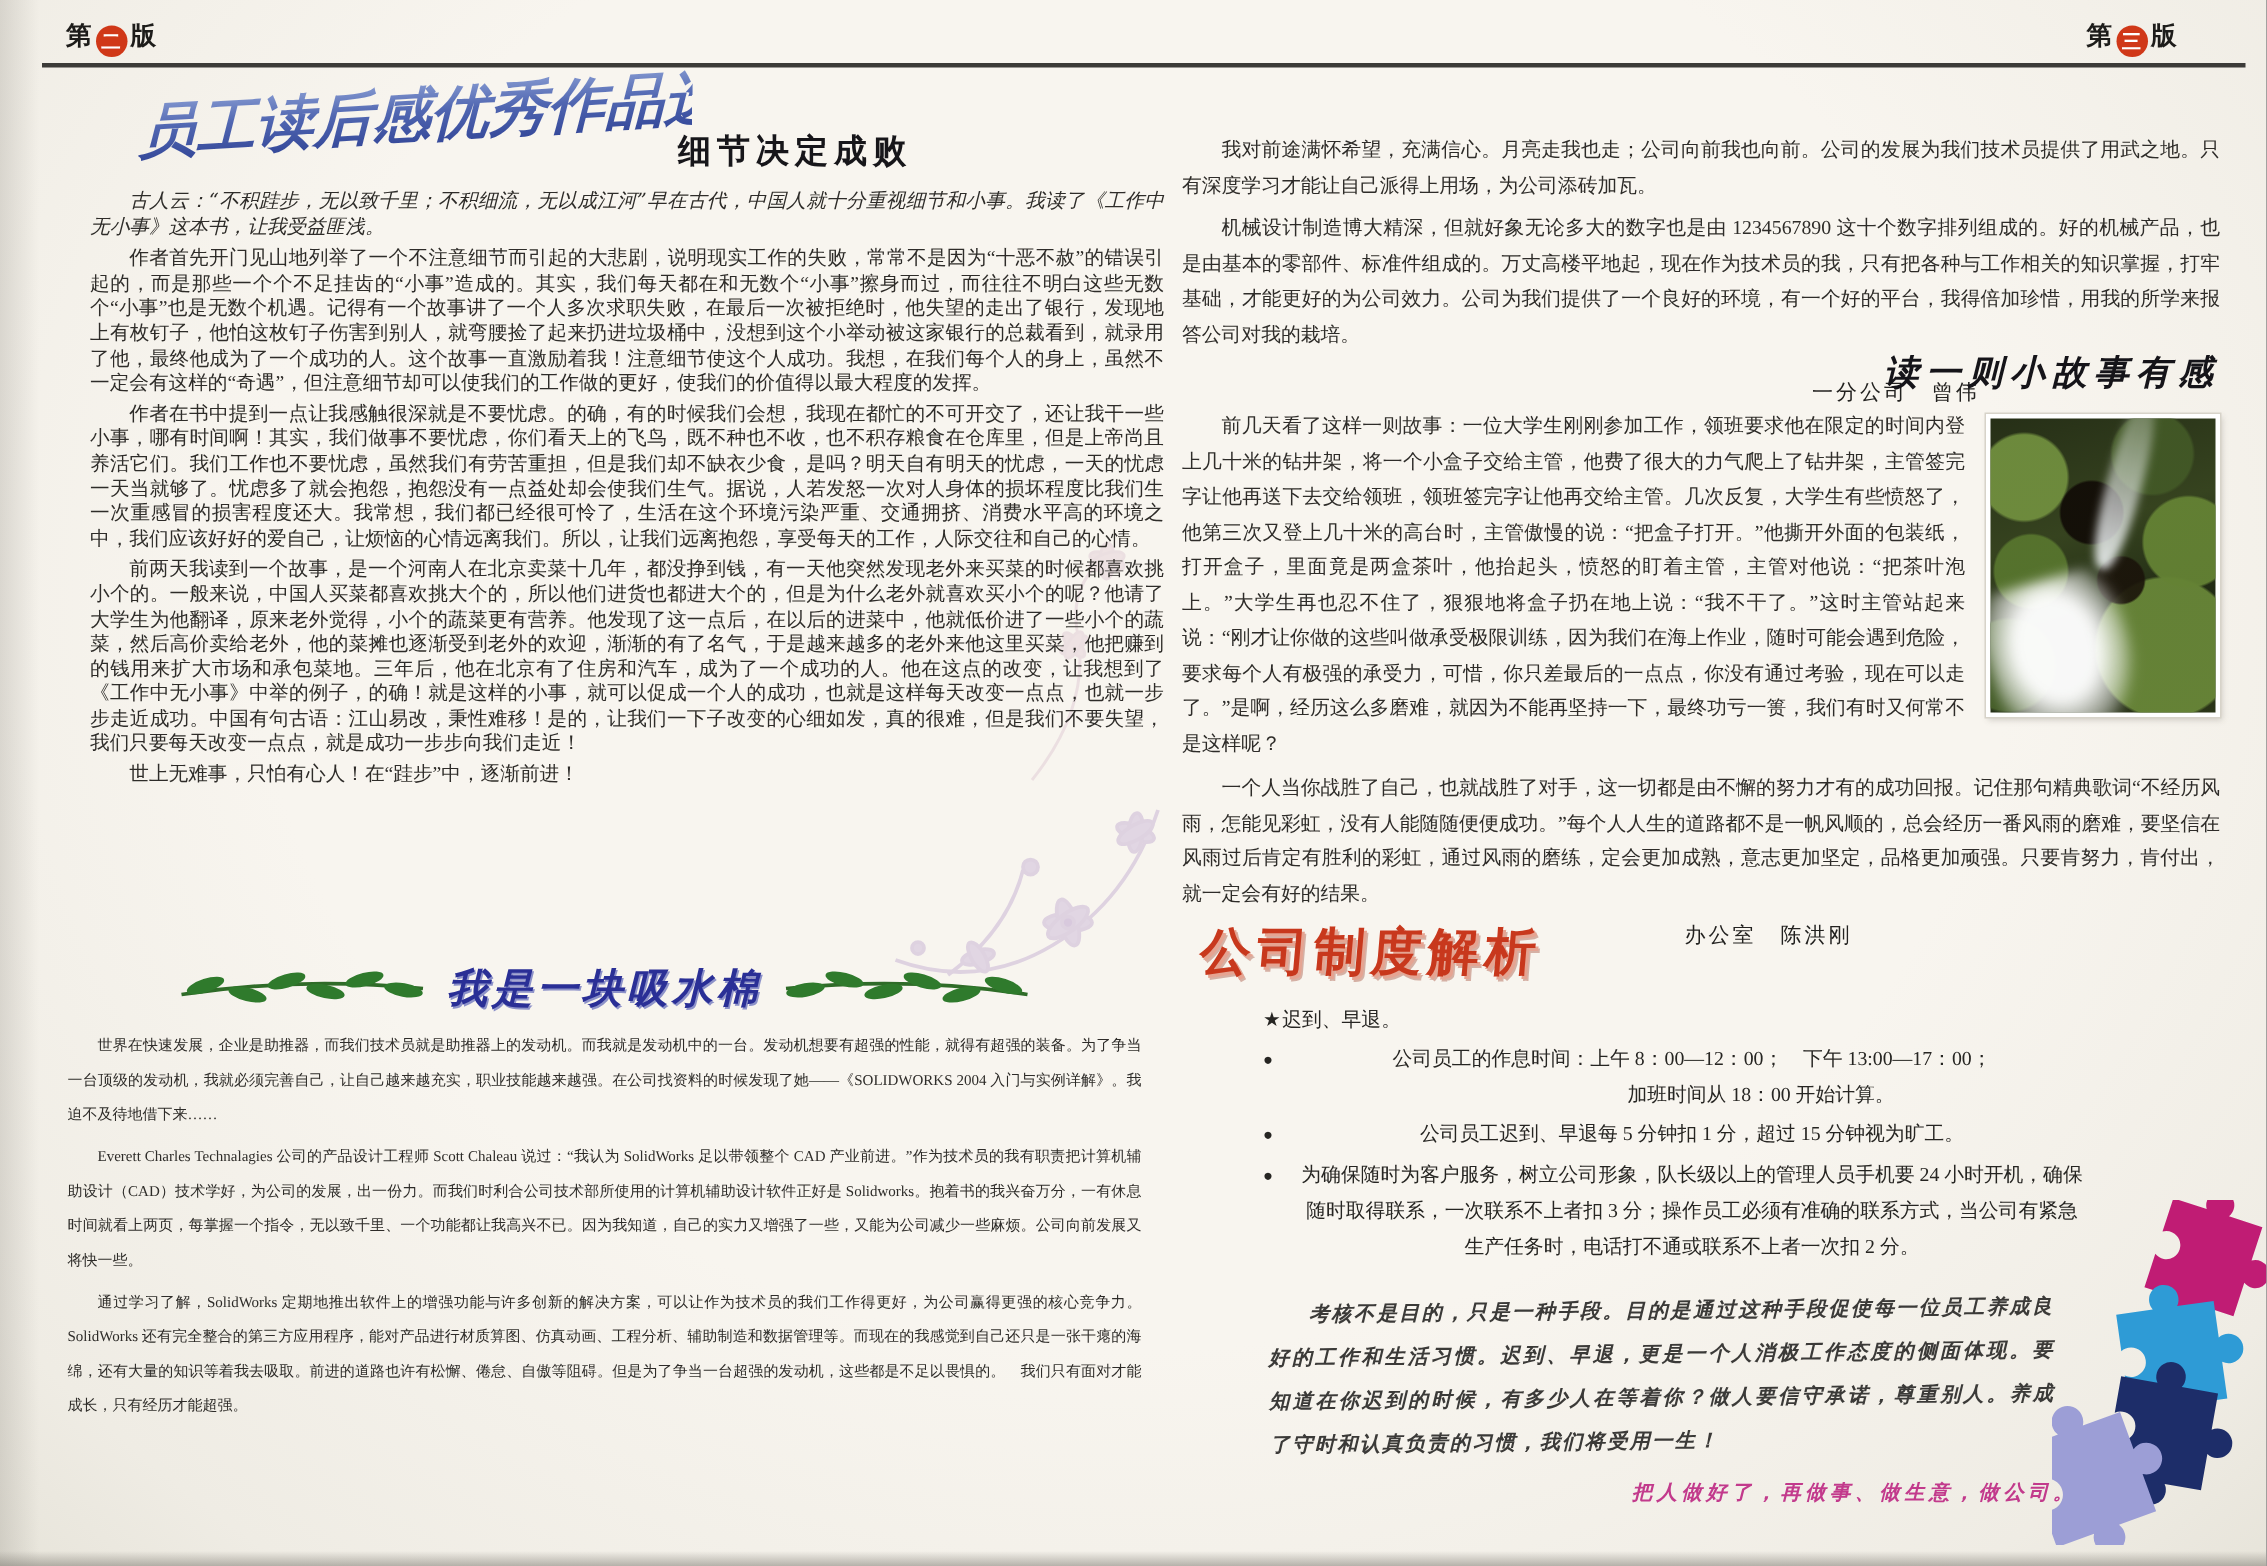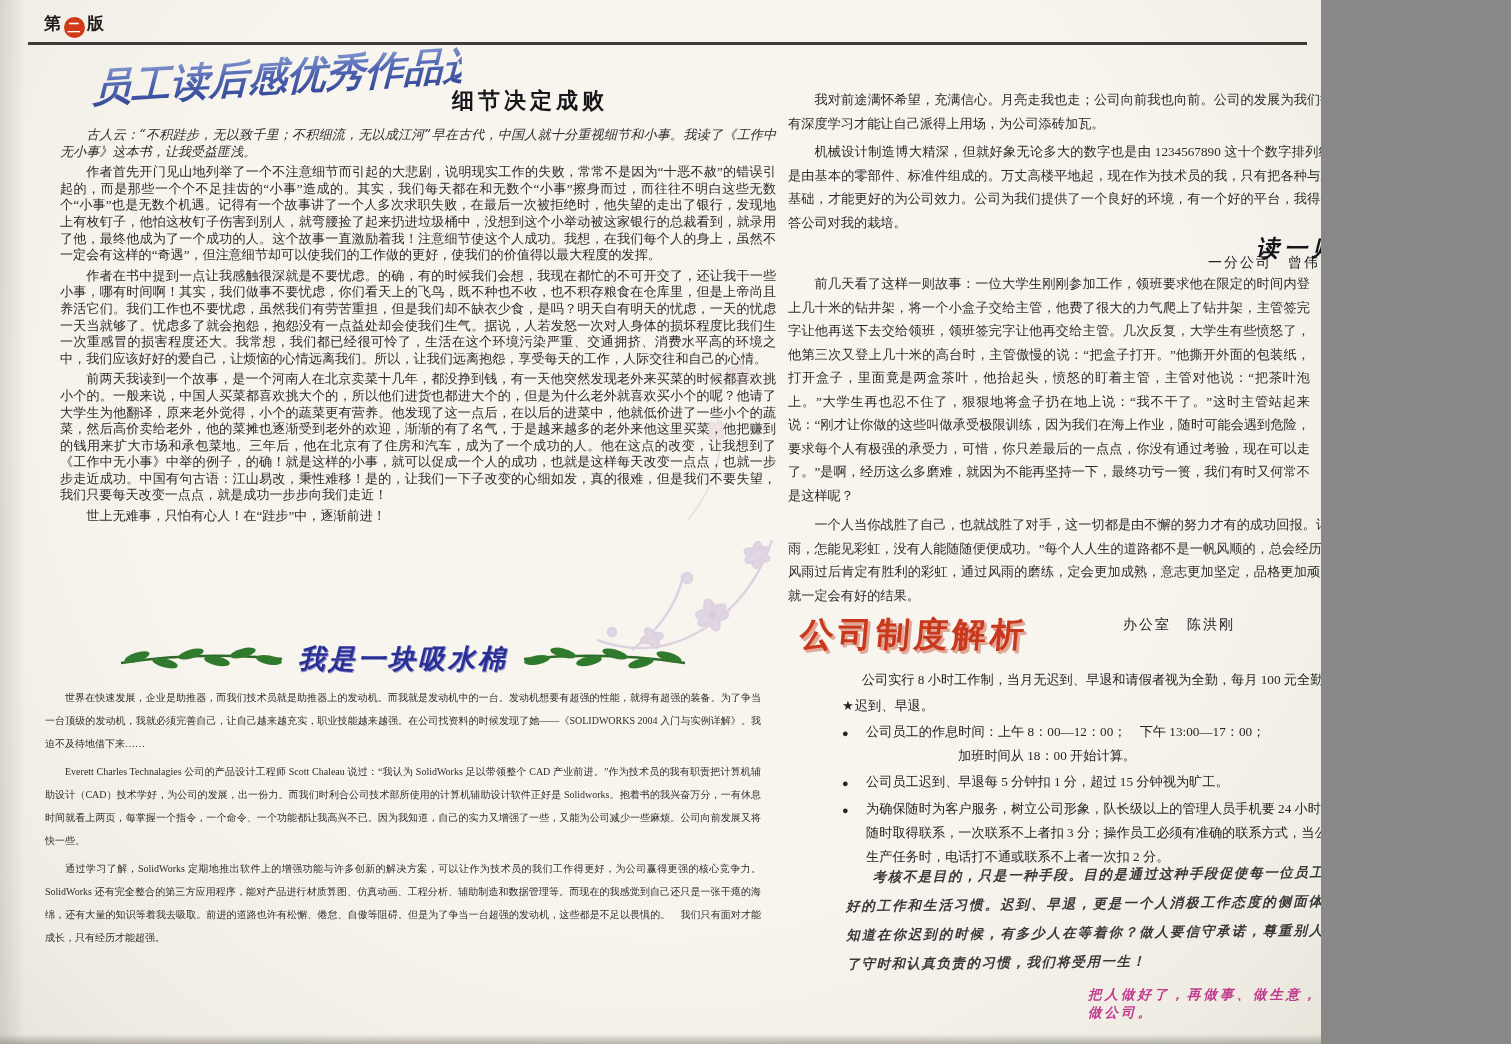--- a/index.html
+++ b/index.html
@@ -1,17 +1,17 @@
 <!DOCTYPE html>
 <html><head>
 <meta charset="utf-8">
 <style>
   html,body{margin:0;padding:0;background:#888;}
   .canvas{
-    position:relative;width:1321px;height:1044px;overflow:hidden;
+    position:relative;width:1511px;height:1044px;overflow:hidden;
     background:
       radial-gradient(ellipse at 50% 38%, #f8f5ef 55%, #efece4 88%, #e7e4da 100%);
     font-family:"Liberation Serif", serif;
     color:#2e2c29;
   }
   .scan-edge-bottom{position:absolute;left:0;right:0;bottom:0;height:10px;
     background:linear-gradient(to bottom,rgba(150,146,138,0),rgba(130,126,118,.55));}
   .scan-edge-left{position:absolute;left:0;top:0;bottom:0;width:26px;
     background:linear-gradient(to right,rgba(140,136,128,.25),rgba(140,136,128,0));}
   .top-rule{position:absolute;left:28px;right:14px;top:42px;height:3px;background:#3c3b38;}
@@ -121,21 +121,21 @@
   .rules{
     position:absolute;left:842px;top:668px;width:548px;
     font-size:13.2px;line-height:24px;
     color:#262522;
   }
   .rules-intro{text-indent:1.5em;margin:0 0 2px 0;}
   .star-line{margin:0 0 2px 0;}
   .star-line .marker{margin-right:1px;}
   .rule-item{display:flex;margin:0 0 2px 0;}
   .rule-item .marker{width:24px;flex:none;font-size:11px;padding-top:1px;}
-  .rule-text{flex:1;}
+  .rule-text{flex:1;text-align:center;}
   .rule-sub{padding-left:92px;}
   .rules-note{
     position:absolute;left:846px;top:860px;width:524px;
     font-family:"DejaVu Sans",sans-serif;font-weight:bold;font-style:italic;
     font-size:13.5px;line-height:29px;letter-spacing:1.5px;color:#3b3a38;
     text-indent:2em;transform:rotate(-0.6deg);
     text-align:justify;text-justify:inter-character;
   }
   .footer-quote{
     position:absolute;left:1088px;top:986px;
@@ -231,21 +231,21 @@
         <ellipse cx="72" cy="9" rx="13" ry="4.5" transform="rotate(-16 72 9)"></ellipse>
         <ellipse cx="98" cy="16" rx="13" ry="4.5" transform="rotate(12 98 16)"></ellipse>
         <ellipse cx="124" cy="8" rx="13" ry="4.5" transform="rotate(-14 124 8)"></ellipse>
         <ellipse cx="150" cy="15" rx="13" ry="4.5" transform="rotate(10 150 15)"></ellipse>
       </g>
     </svg>
   </div>
 
   <div class="left-a2">
     <p>世界在快速发展，企业是助推器，而我们技术员就是助推器上的发动机。而我就是发动机中的一台。发动机想要有超强的性能，就得有超强的装备。为了争当一台顶级的发动机，我就必须完善自己，让自己越来越充实，职业技能越来越强。在公司找资料的时候发现了她——《SOLIDWORKS 2004 入门与实例详解》。我迫不及待地借下来……</p>
-    <p>Everett Charles Technalagies 公司的产品设计工程师 Scott Chaleau 说过：“我认为 SolidWorks 足以带领整个 CAD 产业前进。”作为技术员的我有职责把计算机辅助设计（CAD）技术学好，为公司的发展，出一份力。而我们时利合公司技术部所使用的计算机辅助设计软件正好是 Solidworks。抱着书的我兴奋万分，一有休息时间就看上两页，每掌握一个指令，一个命令、一个功能都让我高兴不已。因为我知道，自己的实力又增强了一些，又能为公司减少一些麻烦。公司向前发展又将快一些。</p>
+    <p>Everett Charles Technalagies 公司的产品设计工程师 Scott Chaleau 说过：“我认为 SolidWorks 足以带领整个 CAD 产业前进。”作为技术员的我有职责把计算机辅助设计（CAD）技术学好，为公司的发展，出一份力。而我们时利合公司技术部所使用的计算机辅助设计软件正好是 Solidworks。抱着书的我兴奋万分，一有休息时间就看上两页，每掌握一个指令，无以致千里、一个功能都让我高兴不已。因为我知道，自己的实力又增强了一些，又能为公司减少一些麻烦。公司向前发展又将快一些。</p>
     <p>通过学习了解，SolidWorks 定期地推出软件上的增强功能与许多创新的解决方案，可以让作为技术员的我们工作得更好，为公司赢得更强的核心竞争力。SolidWorks 还有完全整合的第三方应用程序，能对产品进行材质算图、仿真动画、工程分析、辅助制造和数据管理等。而现在的我感觉到自己还只是一张干瘪的海绵，还有大量的知识等着我去吸取。前进的道路也许有松懈、倦怠、自傲等阻碍。但是为了争当一台超强的发动机，这些都是不足以畏惧的。　我们只有面对才能成长，只有经历才能超强。</p>
   </div>
 
   <div class="right-a1">
     <p>我对前途满怀希望，充满信心。月亮走我也走；公司向前我也向前。公司的发展为我们技术员提供了用武之地。只有深度学习才能让自己派得上用场，为公司添砖加瓦。</p>
     <p>机械设计制造博大精深，但就好象无论多大的数字也是由 1234567890 这十个数字排列组成的。好的机械产品，也是由基本的零部件、标准件组成的。万丈高楼平地起，现在作为技术员的我，只有把各种与工作相关的知识掌握，打牢基础，才能更好的为公司效力。公司为我们提供了一个良好的环境，有一个好的平台，我得倍加珍惜，用我的所学来报答公司对我的栽培。</p>
     <div class="sig sig-ra1">一分公司　曾伟</div>
   </div>
 
   <div class="story-title">读一则小故事有感</div>
@@ -255,21 +255,20 @@
       <div class="photo-inner"></div>
     </div>
     <p>前几天看了这样一则故事：一位大学生刚刚参加工作，领班要求他在限定的时间内登上几十米的钻井架，将一个小盒子交给主管，他费了很大的力气爬上了钻井架，主管签完字让他再送下去交给领班，领班签完字让他再交给主管。几次反复，大学生有些愤怒了，他第三次又登上几十米的高台时，主管傲慢的说：“把盒子打开。”他撕开外面的包装纸，打开盒子，里面竟是两盒茶叶，他抬起头，愤怒的盯着主管，主管对他说：“把茶叶泡上。”大学生再也忍不住了，狠狠地将盒子扔在地上说：“我不干了。”这时主管站起来说：“刚才让你做的这些叫做承受极限训练，因为我们在海上作业，随时可能会遇到危险，要求每个人有极强的承受力，可惜，你只差最后的一点点，你没有通过考验，现在可以走了。”是啊，经历这么多磨难，就因为不能再坚持一下，最终功亏一篑，我们有时又何常不是这样呢？</p>
     <p>一个人当你战胜了自己，也就战胜了对手，这一切都是由不懈的努力才有的成功回报。记住那句精典歌词“不经历风雨，怎能见彩虹，没有人能随随便便成功。”每个人人生的道路都不是一帆风顺的，总会经历一番风雨的磨难，要坚信在风雨过后肯定有胜利的彩虹，通过风雨的磨练，定会更加成熟，意志更加坚定，品格更加顽强。只要肯努力，肯付出，就一定会有好的结果。</p>
     <div class="sig sig-ra2">办公室　陈洪刚</div>
   </div>
 
   <div class="rules-title">公司制度解析</div>
 
   <div class="rules">
-    <p class="rules-intro">公司实行 8 小时工作制，当月无迟到、早退和请假者视为全勤，每月 100 元全勤奖。</p>
     <div class="star-line">
       <span class="marker">★</span><span>迟到、早退。</span>
     </div>
     <div class="rule-item">
       <span class="marker">●</span>
       <div class="rule-text">
         <div>公司员工的作息时间：上午 8：00—12：00；　下午 13:00—17：00；</div>
         <div class="rule-sub">加班时间从 18：00 开始计算。</div>
       </div>
     </div>

